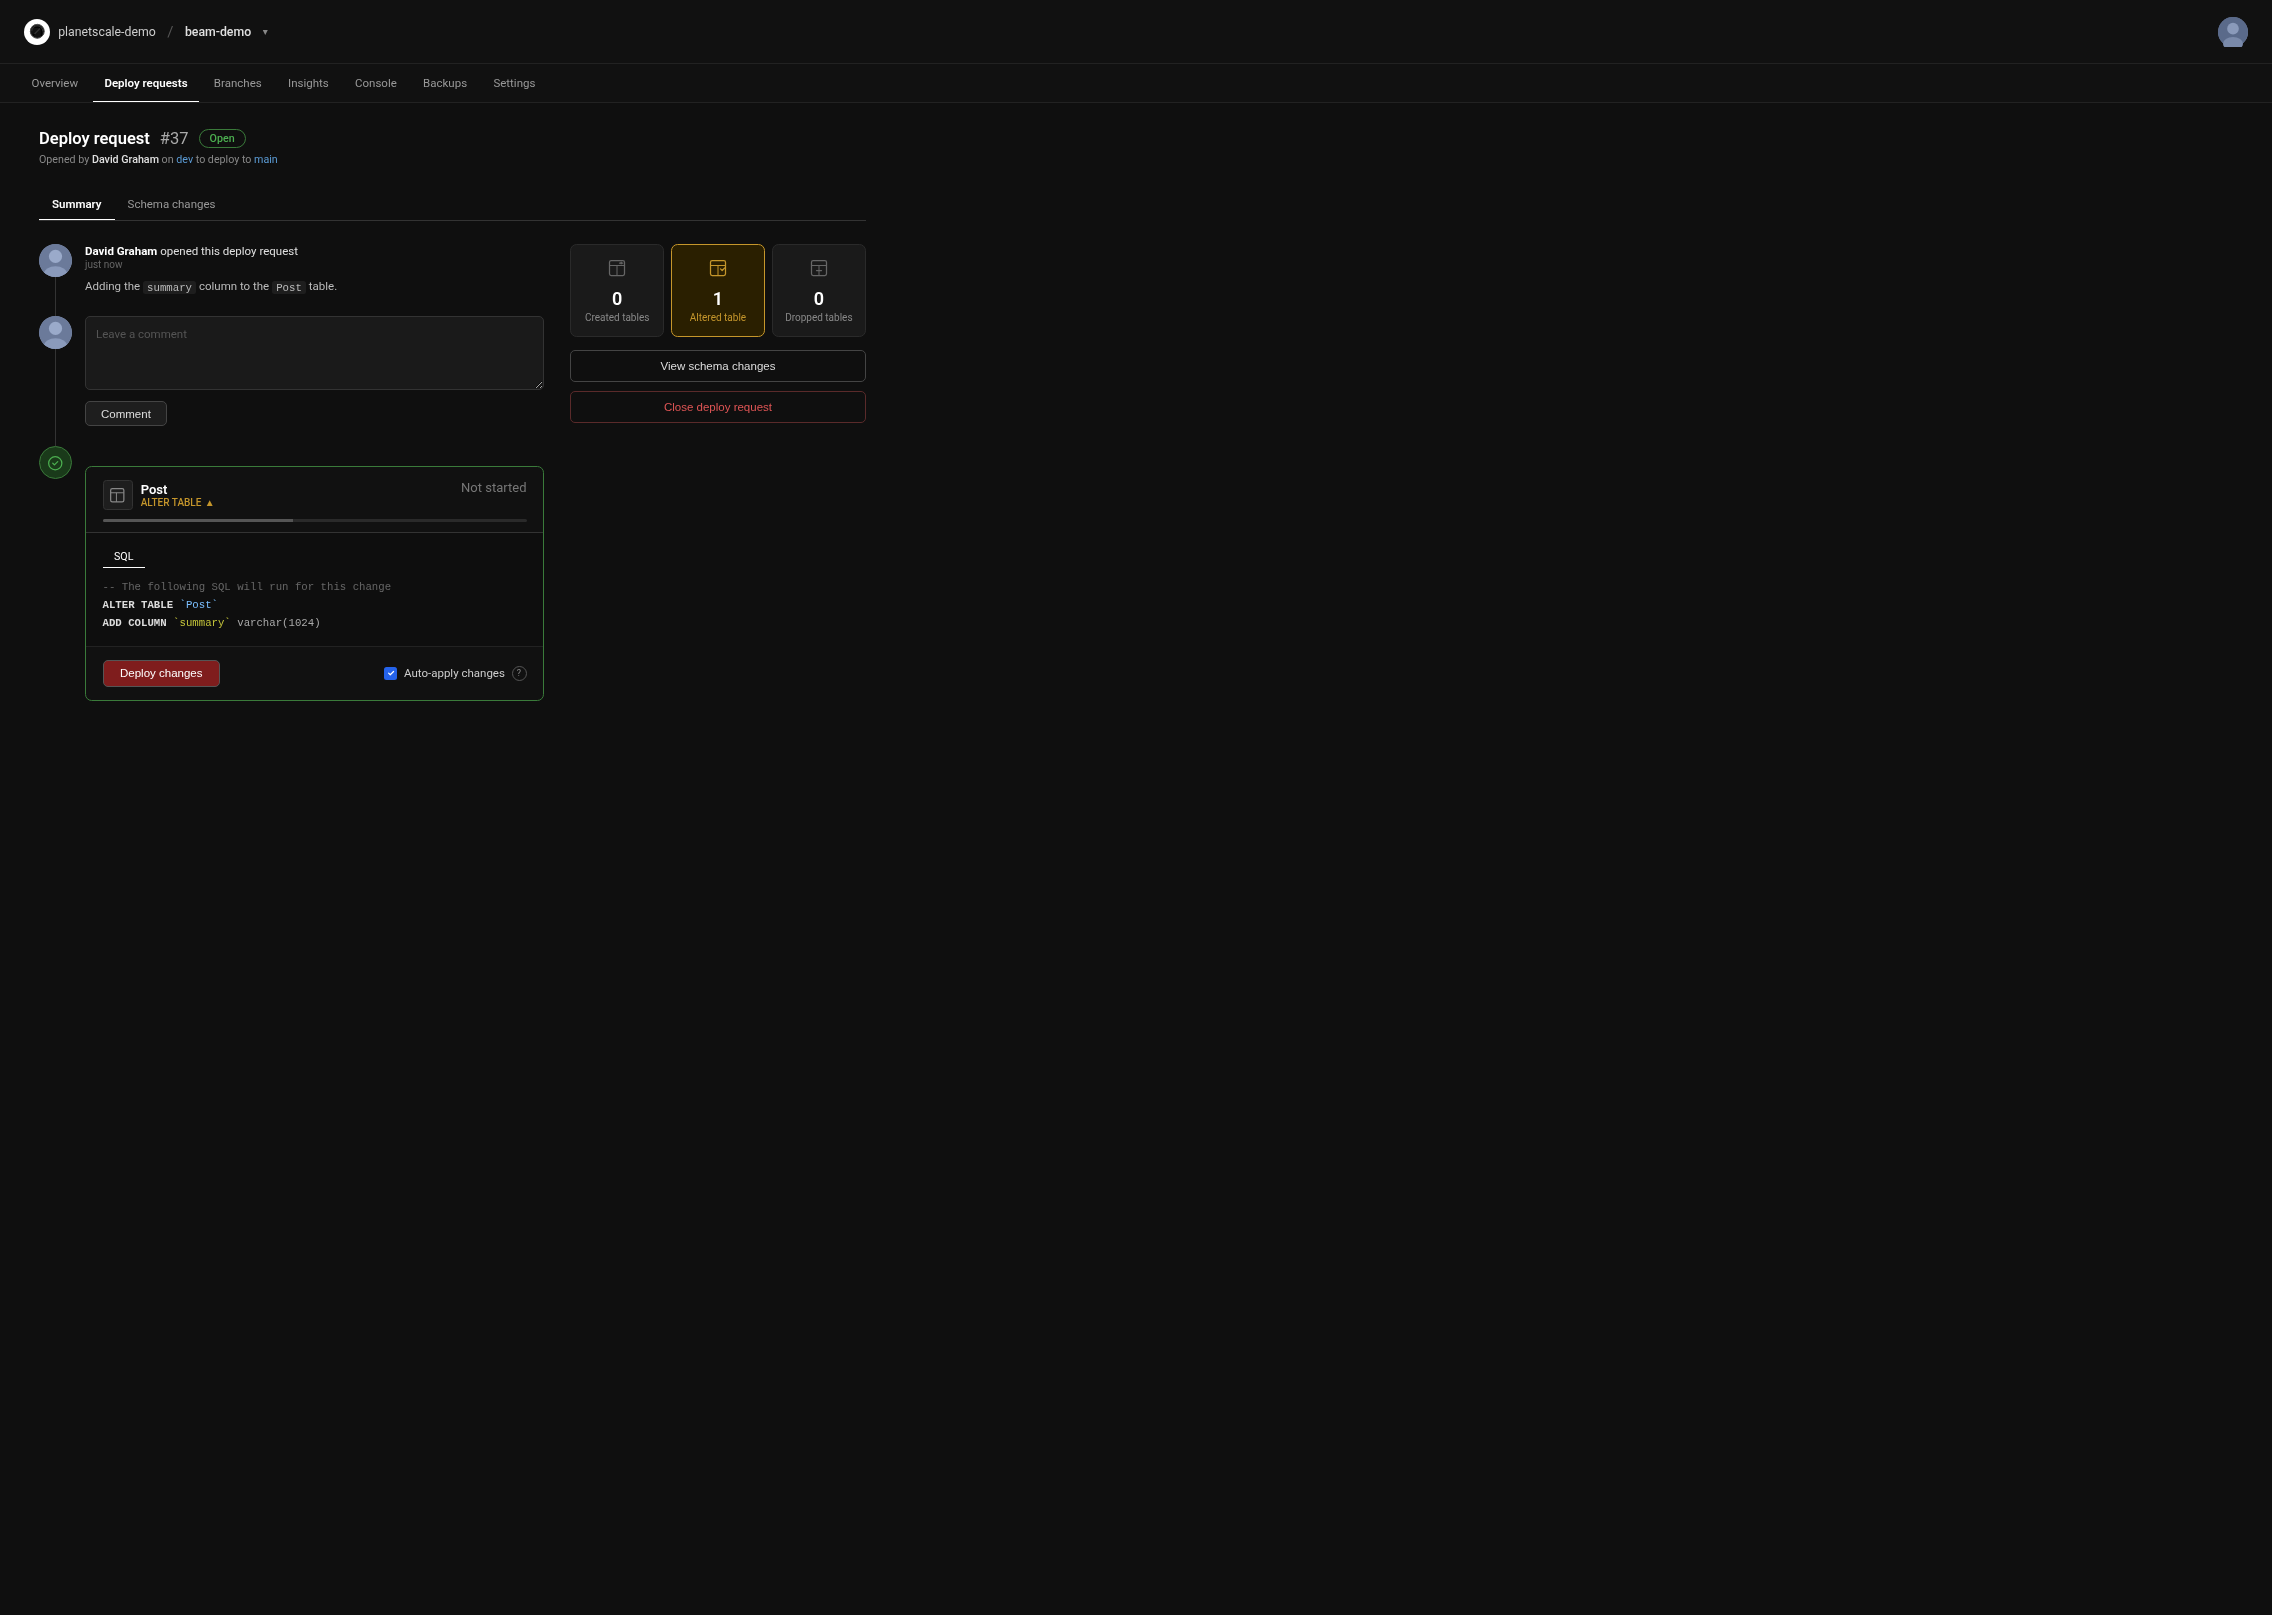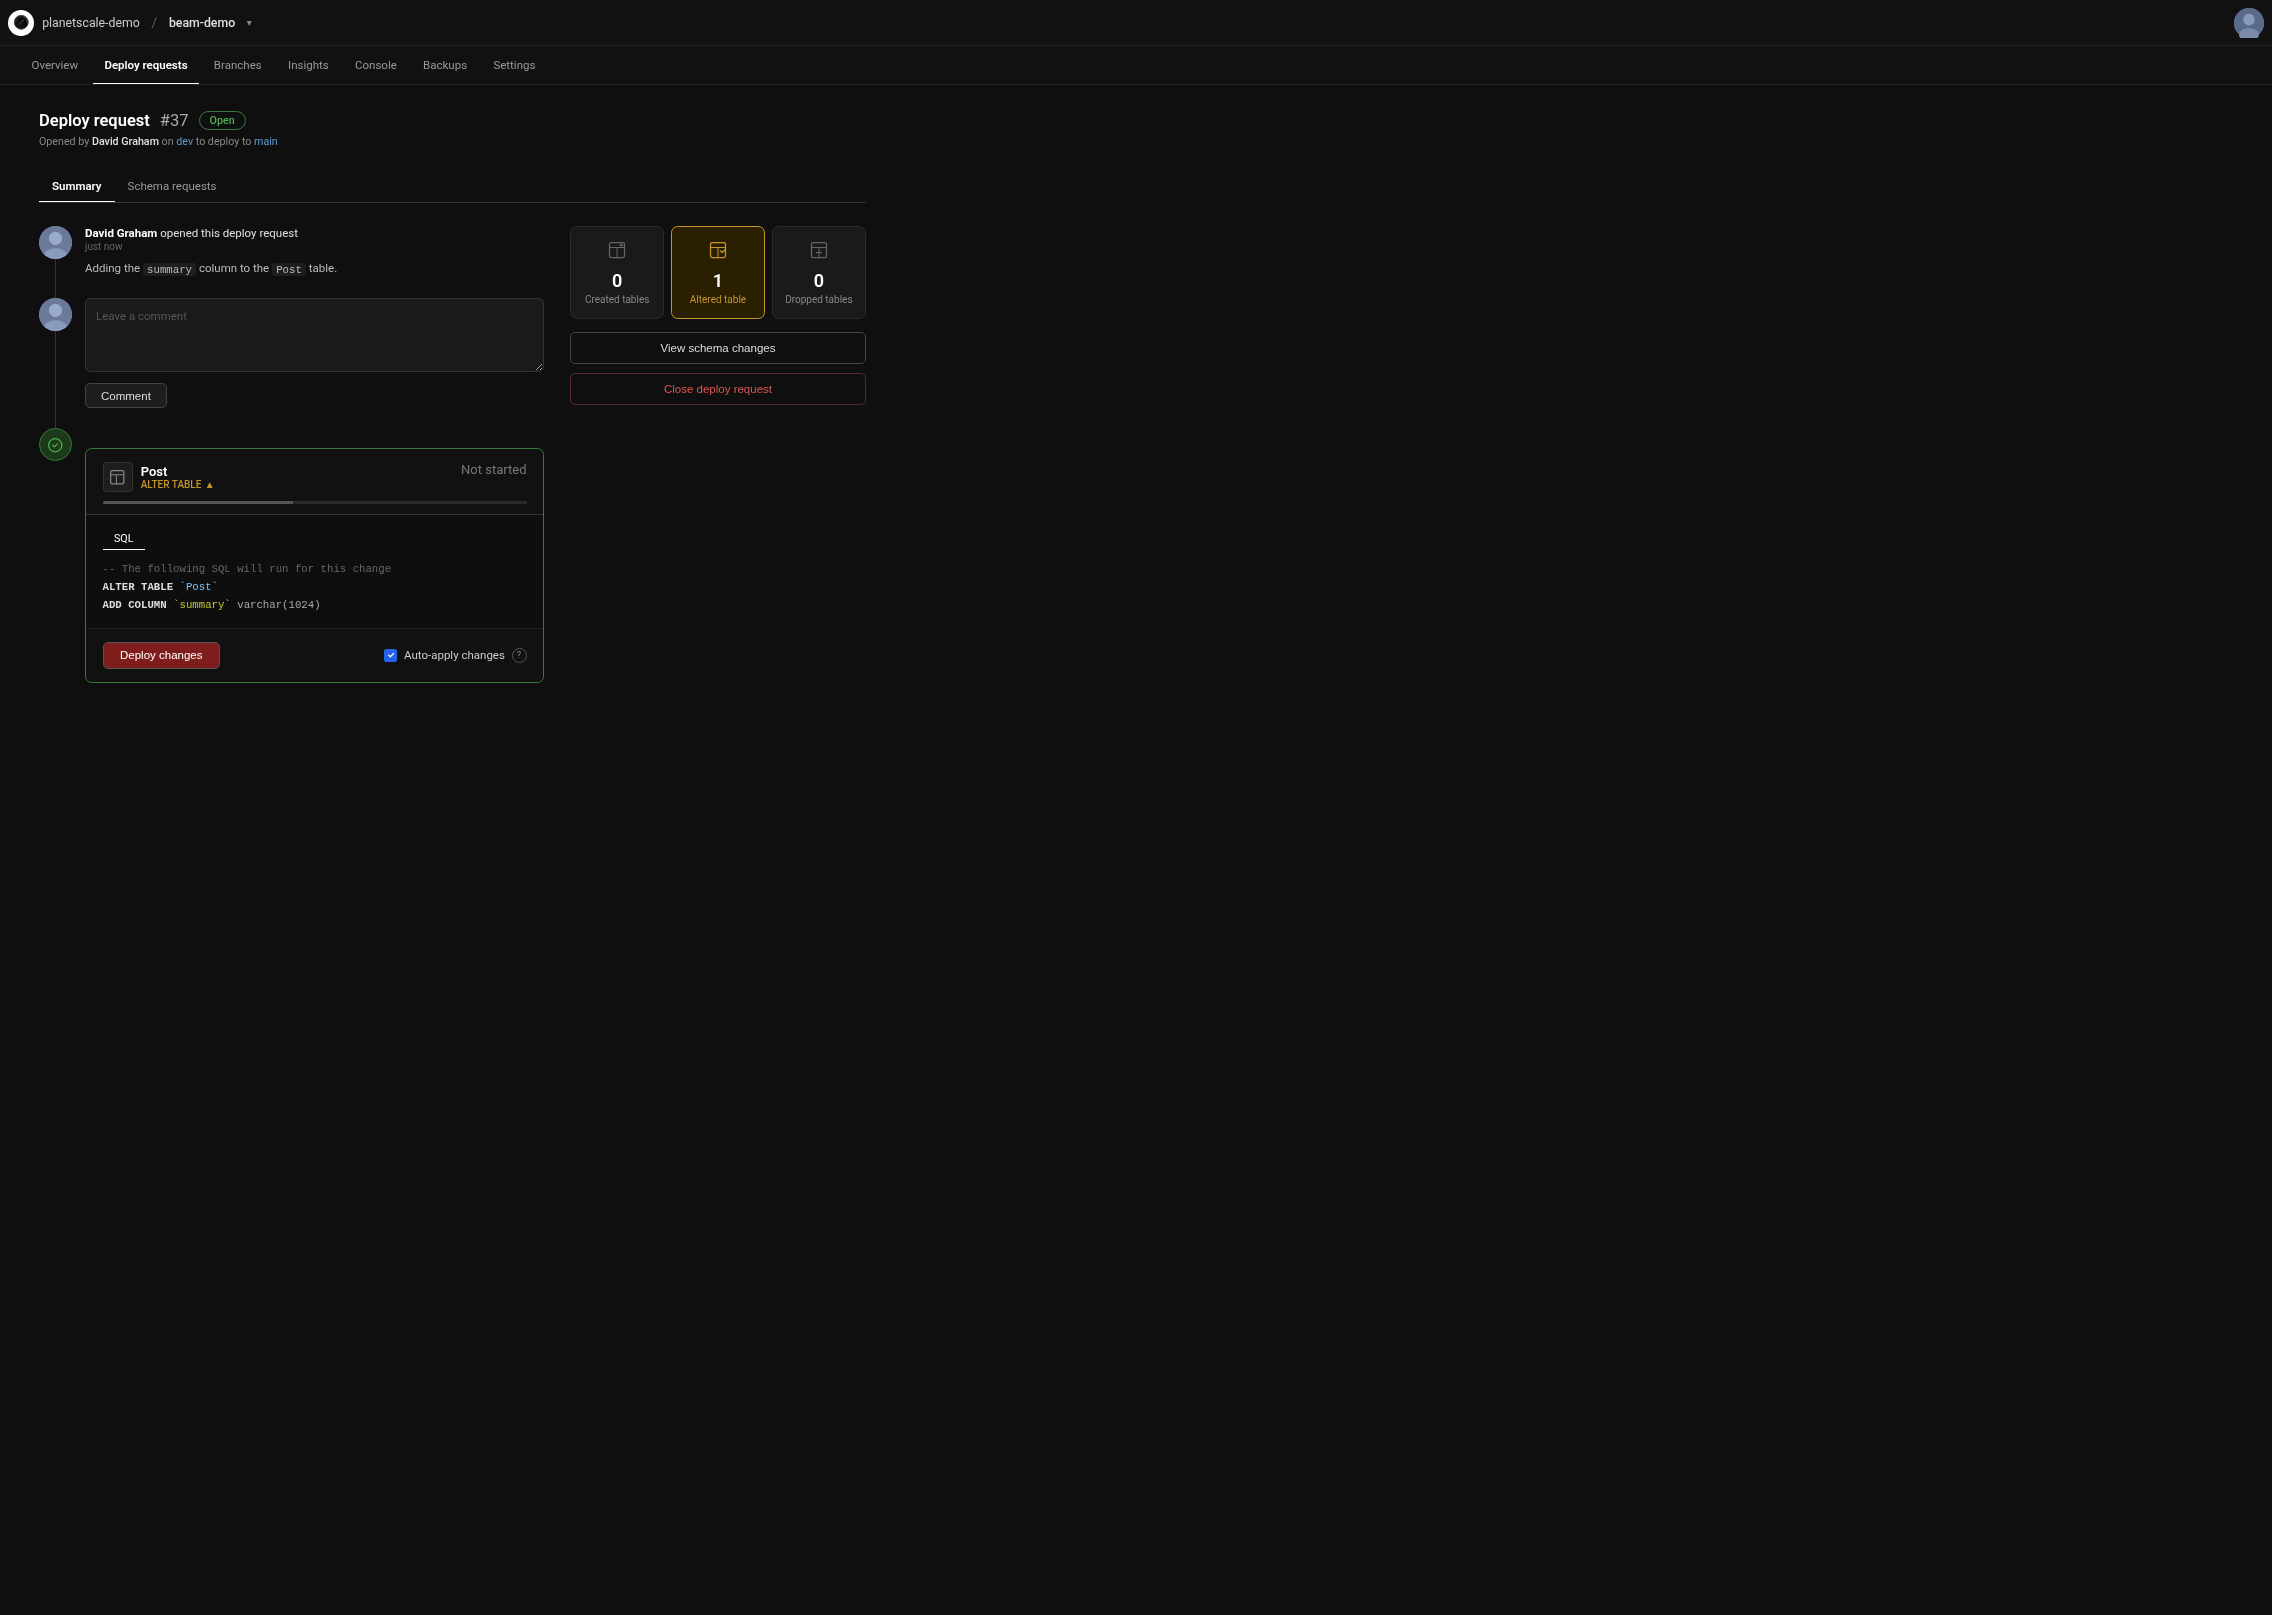--- a/index.html
+++ b/index.html
@@ -8,22 +8,22 @@
       color: #e0e0e0;
       font-family: -apple-system, BlinkMacSystemFont, 'Segoe UI', Roboto, sans-serif;
       font-size: 11.5px;
       min-height: 100vh;
     }
 
     
     .top-bar {
       display: flex;
       align-items: center;
-      padding: 0 8px;
-      height: 46px;
+      padding: 0 24px;
+      height: 64px;
       border-bottom: 0.8px solid #222;
       background: #111;
     }
     .top-bar-left {
       display: flex;
       align-items: center;
       gap: 8.2px;
       flex: 1;
     }
     .logo {
@@ -529,21 +529,21 @@
     <span> </span>
     <strong class="user-link">David Graham</strong>
     <span> <span>on</span> </span>
     <a class="branch-link">dev</a>
     <span> <span>to deploy to</span> </span>
     <a class="branch-link">main</a>
   </div>
 
   <div class="sub-tabs">
     <div class="sub-tab active">Summary</div>
-    <div class="sub-tab">Schema requests</div>
+    <div class="sub-tab">Schema changes</div>
   </div>
 
   <div class="content-layout">
 
     <div class="content-main">
       <div class="timeline">
 
         <div class="timeline-item">
           <div class="timeline-left">
             <div class="person-avatar">

